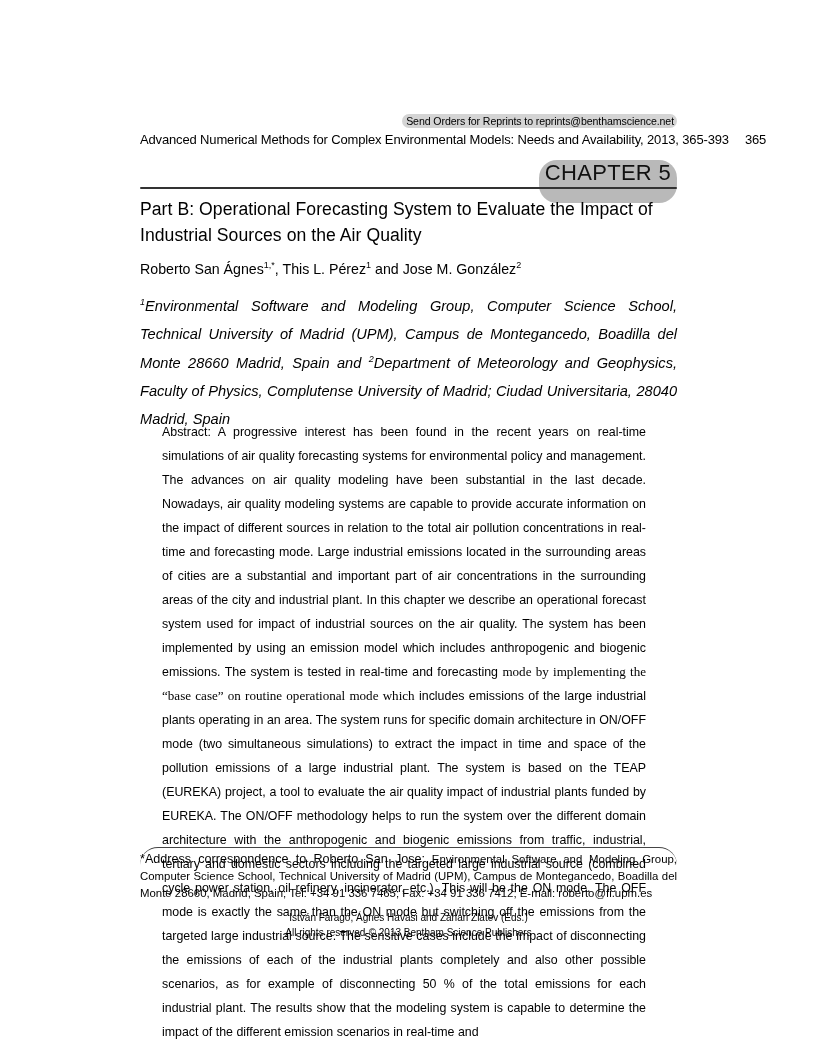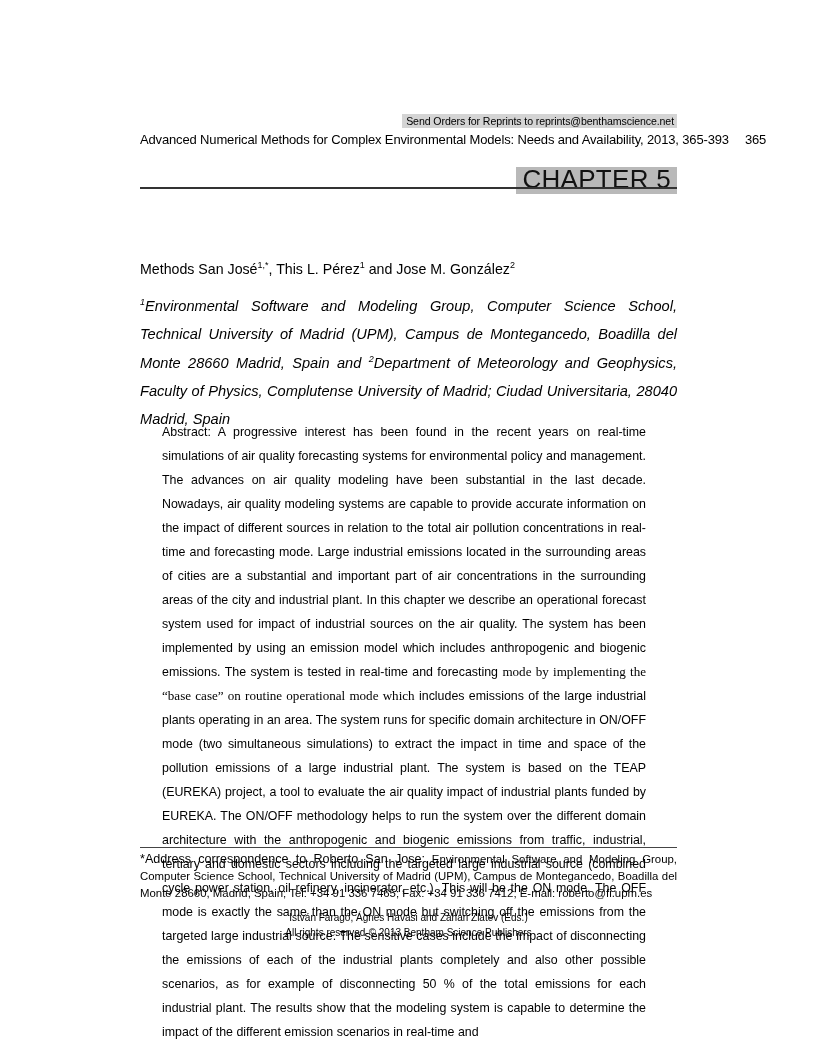--- a/index.html
+++ b/index.html
@@ -1,15 +1,15 @@
 <!DOCTYPE html>
 <html><head>
 <meta charset="utf-8">
 <style>
-  * { margin:0; padding:0; box-sizing:border-box; }
+  * { margin:0; padding:0; box-sizing:border-box;border-radius:18px; }
   html,body { background:#ffffff; }
   .page {
     position:relative;
     width:816px; height:1056px;
     background:#ffffff;
     font-family:"Liberation Sans", sans-serif;
     color:#000;
     overflow:hidden;
   }
   .content {
@@ -27,26 +27,25 @@
     white-space:nowrap;
   }
   .hdr2 .pgnum { display:inline-block; margin-left:16px; }
   .badge-row {
     position:absolute; top:160px; left:0; width:100%;
     text-align:right;
   }
   .badge {
     display:inline-block;
     background:#b9b9b9;
-    font-size:26px;
+    font-size:22px;
     line-height:25px;
-    padding:0 6px 2px 6px;
+    padding:0 6px 18px 6px;
     letter-spacing:0.3px;
     color:#111;
-    margin-top:7px;
   }
   .rule1 {
     position:absolute; top:187px; left:0; width:100%;
     border-top:2px solid #333;
   }
   .title {
     position:absolute; top:197px; left:0; width:100%;
     font-size:17.6px; font-weight:normal;
     line-height:25.5px; letter-spacing:0.05px;
     color:#000;
@@ -98,22 +97,23 @@
     <div class="hdr2">
       <span>Advanced Numerical Methods for Complex Environmental Models: Needs and Availability, 2013, 365-393</span><span class="pgnum">365</span>
     </div>
 
     <div class="badge-row">
       <span class="badge">CHAPTER 5</span>
     </div>
 
     <div class="rule1"></div>
 
+    <h1 class="title">Part B: Operational Forecasting System to Evaluate the Impact of Industrial Sources on the Air Quality</h1>
 
-    <p class="authors"><span>Methods San José</span><sup>1,*</sup><span>, This L. Pérez</span><sup>1</sup><span> and Jose M. González</span><sup>2</sup></p>
+    <p class="authors"><span>Roberto San Ágnes</span><sup>1,*</sup><span>, This L. Pérez</span><sup>1</sup><span> and Jose M. González</span><sup>2</sup></p>
 
     <p class="affiliation"><sup>1</sup><span>Environmental Software and Modeling Group, Computer Science School, Technical University of Madrid (UPM), Campus de Montegancedo, Boadilla del Monte 28660 Madrid, Spain and </span><sup>2</sup><span>Department of Meteorology and Geophysics, Faculty of Physics, Complutense University of Madrid; Ciudad Universitaria, 28040 Madrid, Spain</span></p>
 
     <div class="abstract"><span>Abstract:</span><span> A progressive interest has been found in the recent years on real-time simulations of air quality forecasting systems for environmental policy and management. The advances on air quality modeling have been substantial in the last decade. Nowadays, air quality modeling systems are capable to provide accurate information on the impact of different sources in relation to the total air pollution concentrations in real-time and forecasting mode. Large industrial emissions located in the surrounding areas of cities are a substantial and important part of air concentrations in the surrounding areas of the city and industrial plant. In this chapter we describe an operational forecast system used for impact of industrial sources on the air quality. The system has been implemented by using an emission model which includes anthropogenic and biogenic emissions. The system is tested in real-time and forecasting </span><span class="serif">mode by implementing the “base case” on routine operational mode which</span><span> includes emissions of the large industrial plants operating in an area. The system runs for specific domain architecture in ON/OFF mode (two simultaneous simulations) to extract the impact in time and space of the pollution emissions of a large industrial plant. The system is based on the TEAP (EUREKA) project, a tool to evaluate the air quality impact of industrial plants funded by EUREKA. The ON/OFF methodology helps to run the system over the different domain architecture with the anthropogenic and biogenic emissions from traffic, industrial, tertiary and domestic sectors including the targeted large industrial source (combined cycle power station, oil refinery, incinerator, etc.). This will be the ON mode. The OFF mode is exactly the same than the ON mode but switching off the emissions from the targeted large industrial source. The sensitive cases include the impact of disconnecting the emissions of each of the industrial plants completely and also other possible scenarios, as for example of disconnecting 50 % of the total emissions for each industrial plant. The results show that the modeling system is capable to determine the impact of the different emission scenarios in real-time and</span></div>
 
     <div class="footnote"><span class="lead">*Address correspondence to Roberto San Jose:</span><span> Environmental Software and Modeling Group, Computer Science School, Technical University of Madrid (UPM), Campus de Montegancedo, Boadilla del Monte 28660, Madrid, Spain; Tel: +34 91 336 7465; Fax: +34 91 336 7412; E-mail: roberto@fi.upm.es</span></div>
 
     <div class="publisher">
       <div>István Faragó, Ágnes Havasi and Zahari Zlatev (Eds.)</div>
       <div>All rights reserved-© 2013 Bentham Science Publishers</div>

